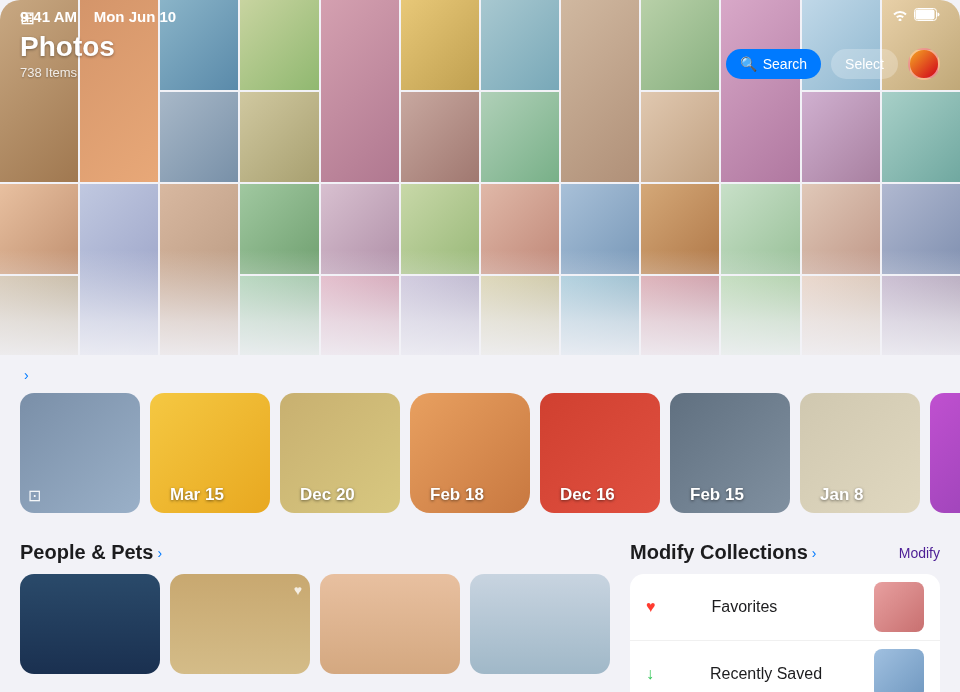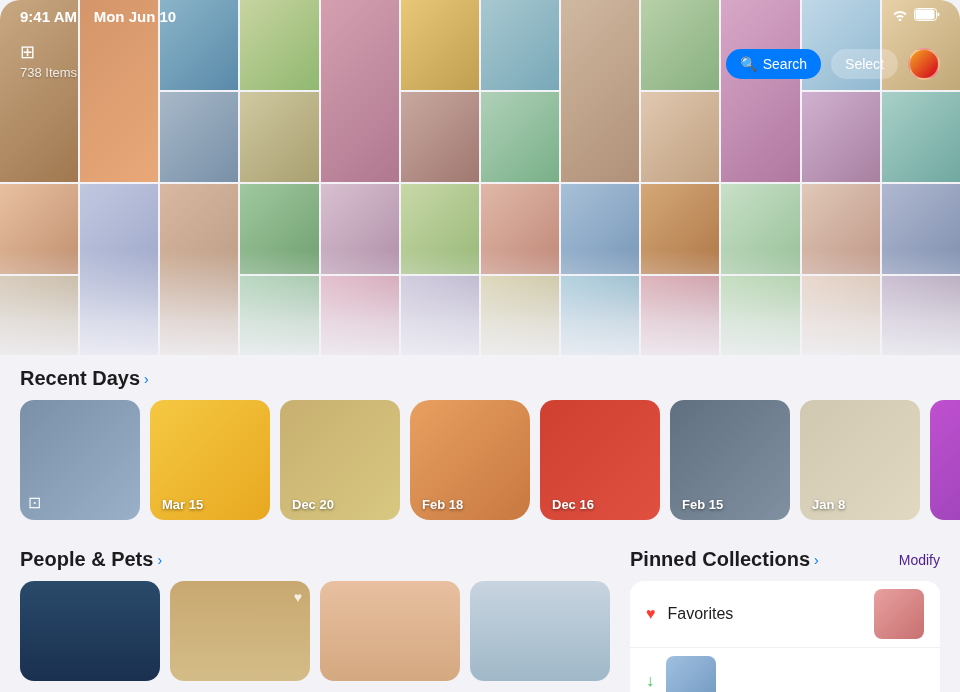--- a/index.html
+++ b/index.html
@@ -238,23 +238,23 @@
       flex: 0 0 120px;
       height: 120px;
       border-radius: 14px;
       overflow: hidden;
       position: relative;
       cursor: pointer;
     }
     .day-label {
       position: absolute;
       bottom: 8px;
-      left: 12px;
-      color: #fff;
-      font-size: 13px;
+      left: 20px;
+      color: #fff;
+      font-size: 17px;
       font-weight: 600;
       text-shadow: 0 1px 3px rgba(0,0,0,0.5);
       margin-top: 47px;
     }
     .day-card-1 { background: linear-gradient(135deg, #7a8fa8, #9ab0c8); }
     .day-card-2 { background: linear-gradient(135deg, #f5c842, #e8a820); }
     .day-card-3 { background: linear-gradient(135deg, #c8b070, #d8c880); }
     .day-card-4 { background: linear-gradient(135deg, #e8a060, #c87840); border-radius: 20px; }
     .day-card-5 { background: linear-gradient(135deg, #d04030, #e05040); }
     .day-card-6 { background: linear-gradient(135deg, #607080, #8090a0); }
@@ -339,20 +339,21 @@
       border-top: 1px solid #f0f0f0;
     }
     .pinned-item-icon {
       color: #ff3b30;
       font-size: 16px;
     }
     .pinned-item-label {
       flex: 1;
       font-size: 16px;
       color: #1c1c1e;
+      margin-left: 44px;
     }
     .pinned-item-thumb {
       width: 50px;
       height: 50px;
       border-radius: 8px;
       overflow: hidden;
     }
     .thumb-favorites { background: linear-gradient(135deg, #e8a0a0, #c87070); }
     .thumb-saved { background: linear-gradient(135deg, #a0c0e0, #7098c0); }
 
@@ -443,37 +444,37 @@
     <div class="photo-cell"></div>
     <div class="photo-cell"></div>
     <div class="photo-cell"></div>
   </div>
   <div class="photo-grid-overlay"></div>
 </div>
 
 <div class="header">
   <div class="header-left">
     <span class="header-icon">⊞</span>
+    <span class="header-title">Photos</span>
     <span class="header-count">738 Items</span>
   </div>
   <div class="header-actions">
     <button class="search-btn">
       <span>🔍</span>
       <span>Search</span>
     </button>
     <button class="select-btn">Select</button>
     <div class="avatar"></div>
   </div>
 </div>
 
 <div class="content-area">
 
   <div class="section">
     <div class="section-header">
-      <span class="section-title">Recent Days</span>
       <span class="section-chevron">›</span>
     </div>
     <div class="recent-days-scroll">
       <div class="day-card day-card-1">
         <span class="save-icon">⊡</span>
       </div>
       <div class="day-card day-card-2">
         <span class="day-label">Mar 15</span>
       </div>
       <div class="day-card day-card-3">
@@ -509,32 +510,33 @@
             <span class="heart-icon">♥</span>
           </div>
           <div class="person-card person-3"></div>
           <div class="person-card person-4"></div>
         </div>
       </div>
     </div>
 
     <div class="right-column">
       <div class="right-section-header">
-        <span class="right-section-title">Pinned Collections</span>
+        <span class="right-section-title">Modify Collections</span>
         <span class="section-chevron">›</span>
         <span style="flex:1"></span>
         <span class="modify-btn">Modify</span>
       </div>
       <div class="pinned-collections">
         <div class="pinned-item">
           <span class="pinned-item-icon">♥</span>
           <span class="pinned-item-label">Favorites</span>
           <div class="pinned-item-thumb thumb-favorites"></div>
         </div>
         <div class="pinned-item">
           <span class="pinned-item-icon" style="color:#34c759;">↓</span>
+          <span class="pinned-item-label">Recently Saved</span>
           <div class="pinned-item-thumb thumb-saved"></div>
         </div>
       </div>
     </div>
 
   </div>
 </div>
 
 </body></html>

